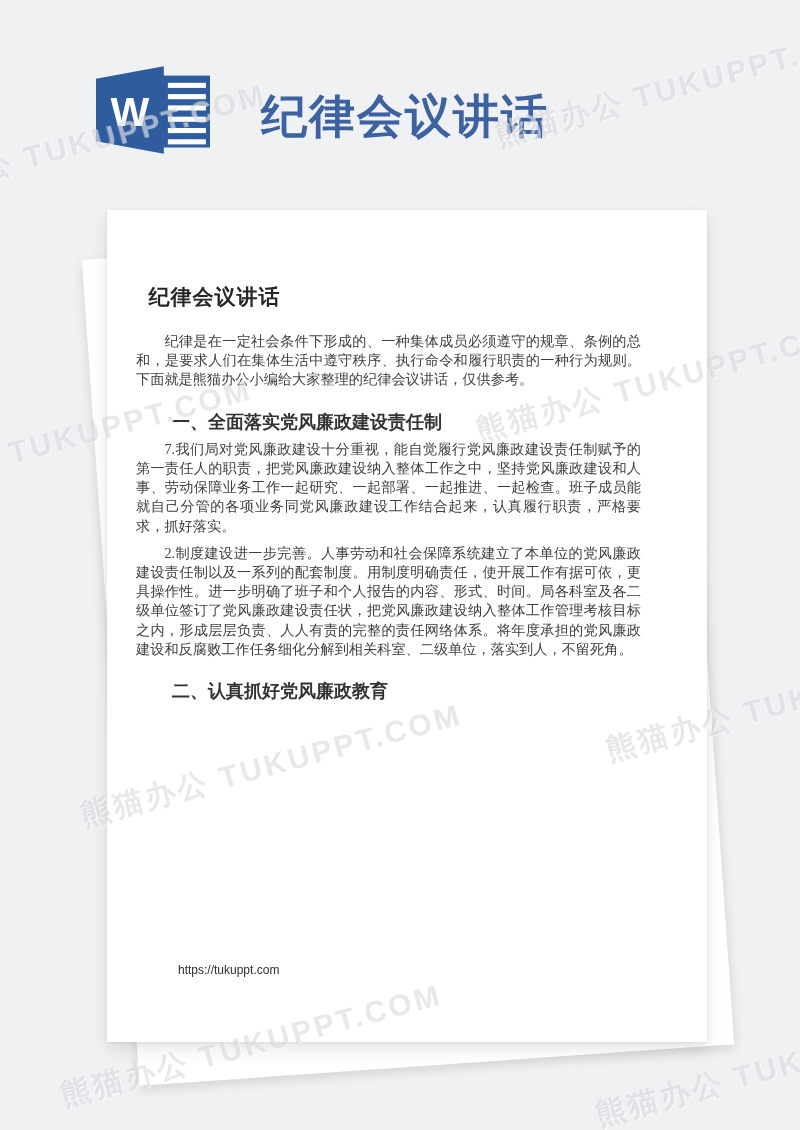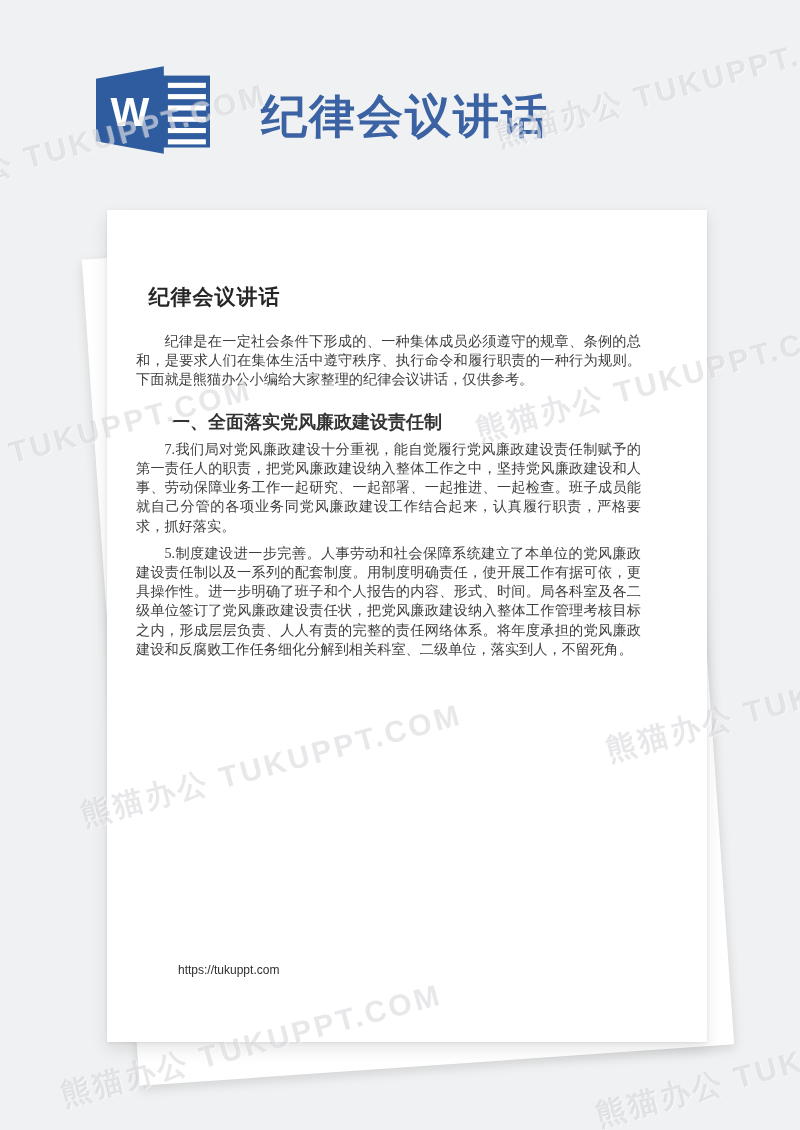--- a/index.html
+++ b/index.html
@@ -90,21 +90,22 @@
     </svg>
     <div class="site-title">纪律会议讲话</div>
   </div>
 
   <div class="doc-page">
     <h1 class="doc-title">纪律会议讲话</h1>
     <div class="doc-body" id="doc-body">
         <p>纪律是在一定社会条件下形成的、一种集体成员必须遵守的规章、条例的总和，是要求人们在集体生活中遵守秩序、执行命令和履行职责的一种行为规则。下面就是熊猫办公小编给大家整理的纪律会议讲话，仅供参考。</p>
         <h2>一、全面落实党风廉政建设责任制</h2>
         <p>7.我们局对党风廉政建设十分重视，能自觉履行党风廉政建设责任制赋予的第一责任人的职责，把党风廉政建设纳入整体工作之中，坚持党风廉政建设和人事、劳动保障业务工作一起研究、一起部署、一起推进、一起检查。班子成员能就自己分管的各项业务同党风廉政建设工作结合起来，认真履行职责，严格要求，抓好落实。</p>
-        <p>5.制度建设进一步完善。人事劳动和社会保障系统建立了本单位的党风廉政建设责任制以及一系列的配套制度。用制度明确责任，使开展工作有据可依，更具操作性。进一步明确了班子和个人报告的内容、形式、时间。局各科室及各二级单位签订了党风廉政建设责任状，把党风廉政建设纳入整体工作管理考核目标之内，形成层层负责、人人有责的完整的责任网络体系。将年度承担的党风廉政建设和反腐败工作任务细化分解到相关科室、二级单位，落实到人，不留死角。</p>
+        <p>2.制度建设进一步完善。人事劳动和社会保障系统建立了本单位的党风廉政建设责任制以及一系列的配套制度。用制度明确责任，使开展工作有据可依，更具操作性。进一步明确了班子和个人报告的内容、形式、时间。局各科室及各二级单位签订了党风廉政建设责任状，把党风廉政建设纳入整体工作管理考核目标之内，形成层层负责、人人有责的完整的责任网络体系。将年度承担的党风廉政建设和反腐败工作任务细化分解到相关科室、二级单位，落实到人，不留死角。</p>
+        <h2>二、认真抓好党风廉政教育</h2>
       </div>
     <div class="footer-link">https://tukuppt.com</div>
   </div>
 
   <div class="wm-layer" id="wm-layer">
       <div class="wm" style="left: -120px; top: 125px;">熊猫办公 TUKUPPT.COM</div>
       <div class="wm" style="left: 490px; top: 65px;">熊猫办公 TUKUPPT.COM</div>
       <div class="wm" style="left: -135px; top: 420px;">熊猫办公 TUKUPPT.COM</div>
       <div class="wm" style="left: 470px; top: 360px;">熊猫办公 TUKUPPT.COM</div>
       <div class="wm" style="left: 75px; top: 745px;">熊猫办公 TUKUPPT.COM</div>

